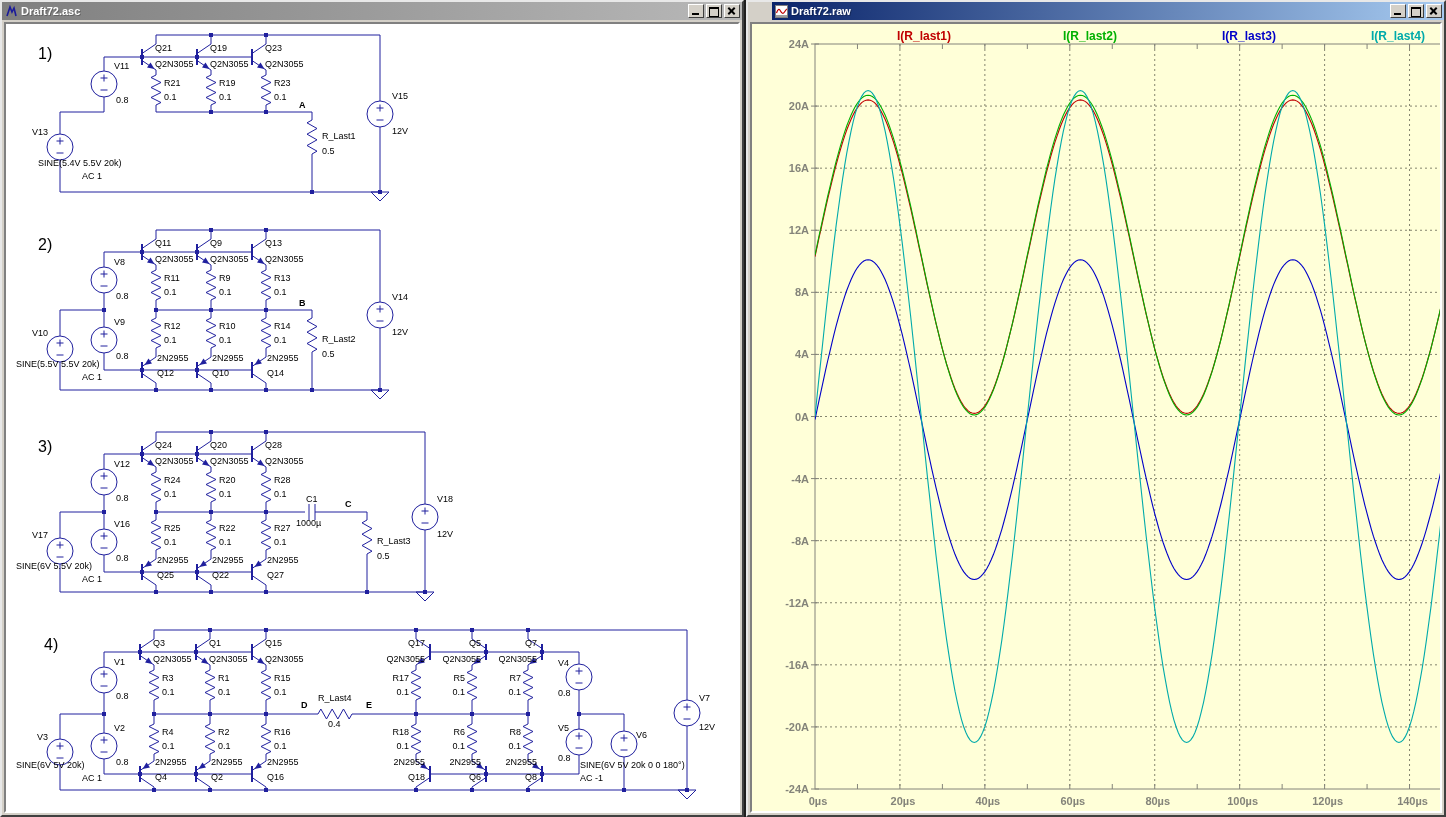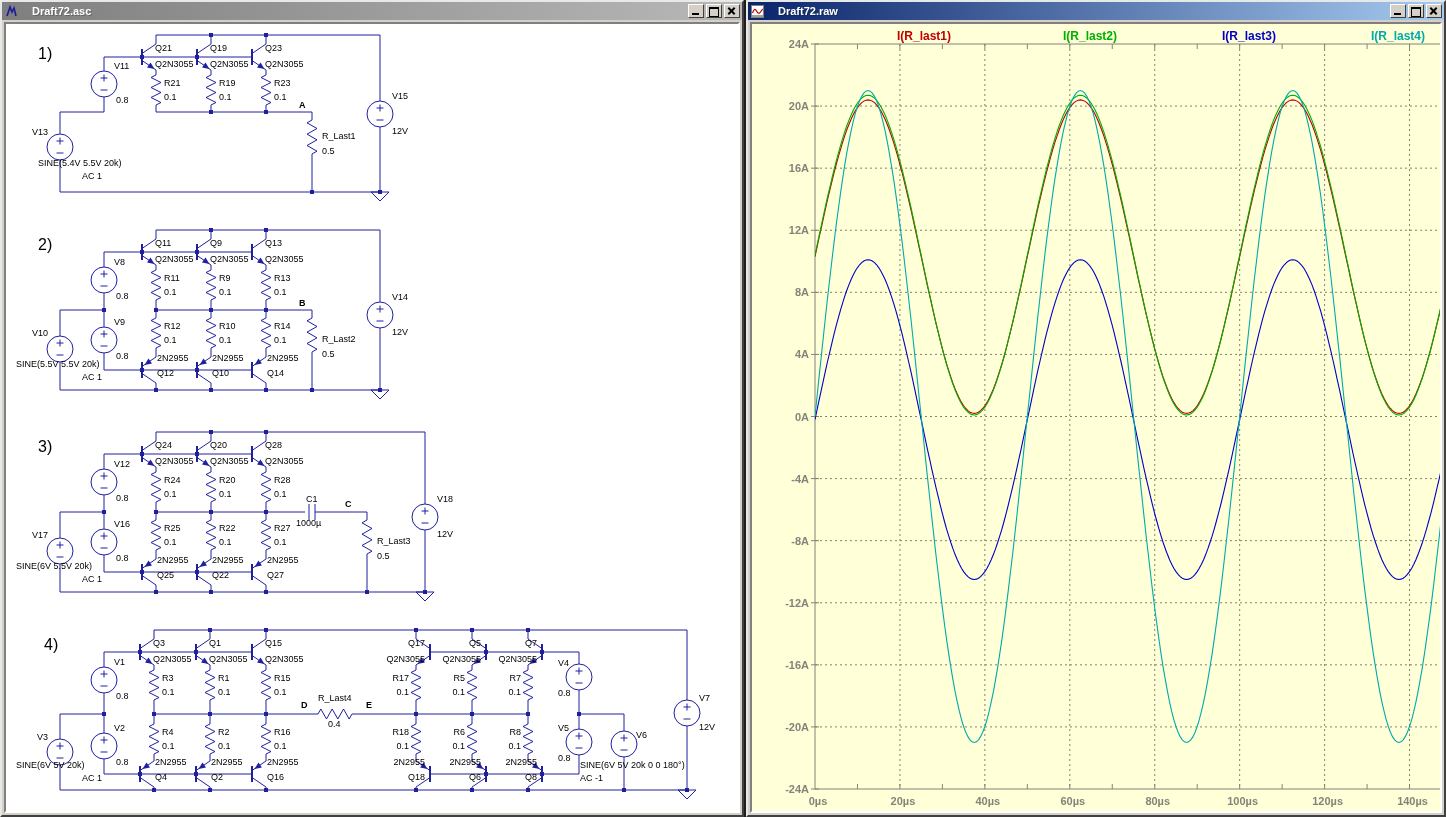--- a/index.html
+++ b/index.html
@@ -2,22 +2,22 @@
 <html><head>
 <meta charset="utf-8">
 <style>
   html,body{margin:0;padding:0;}
   body{width:1446px;height:817px;background:#1e1e1e;position:relative;overflow:hidden;
        font-family:"Liberation Sans",sans-serif;}
   .window{position:absolute;top:0;height:817px;background:#d4d0c8;
           border:2px solid;border-color:#e8e8e8 #404040 #404040 #e8e8e8;box-sizing:border-box;}
   .window.leftwin{left:0;width:744px;}
   .window.rightwin{left:746px;width:700px;}
-  .titlebar{height:18px;margin:0;display:flex;align-items:center;padding:0 2px;gap:14px;}
-  .titlebar.active{background:linear-gradient(to right,#0a246a,#a6caf0);}
+  .titlebar{height:18px;margin:0;display:flex;align-items:center;padding:0 2px;gap:3px;}
+  .titlebar.active{background:linear-gradient(to right,#0a246a,#a6caf0);margin-left:24px;}
   .titlebar.inactive{background:linear-gradient(to right,#7f7f7f,#b8b8b8);}
   .ttext{color:#fff;font-size:11px;font-weight:bold;white-space:nowrap;
          text-shadow:1px 1px 0 rgba(0,0,0,.25);}
   .ticon{width:14px;height:14px;display:inline-flex;align-items:center;justify-content:center;}
   .tbtns{margin-left:auto;display:flex;gap:2px;}
   .tbtn{width:16px;height:14px;background:#d4d0c8;border:1px solid;position:relative;
         border-color:#fff #404040 #404040 #fff;box-sizing:border-box;cursor:pointer;}
   .g-min{position:absolute;left:3px;bottom:2px;width:7px;height:2px;background:#000;}
   .g-max{position:absolute;left:2px;top:2px;width:8px;height:7px;border:1px solid #000;border-top-width:2px;}
   .g-x{position:absolute;left:2px;top:5px;width:9px;height:2px;background:#000;}

